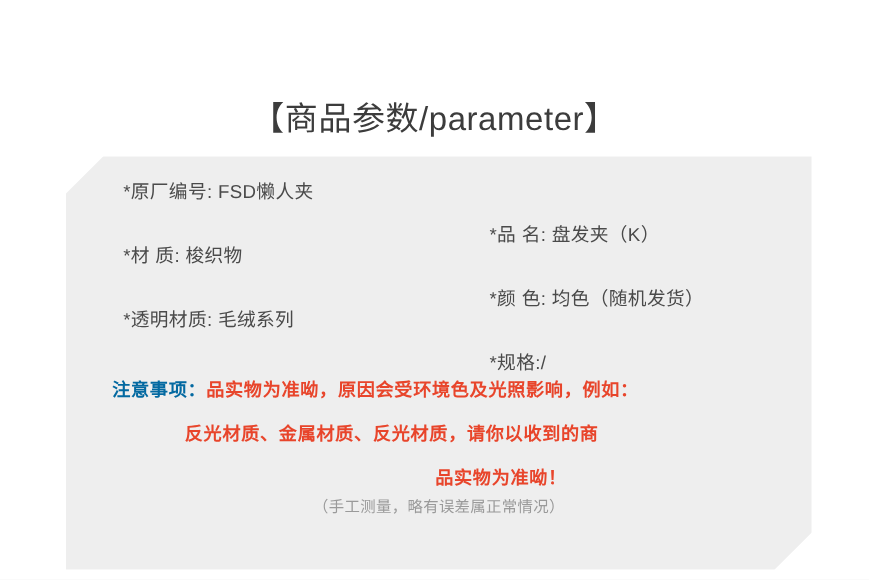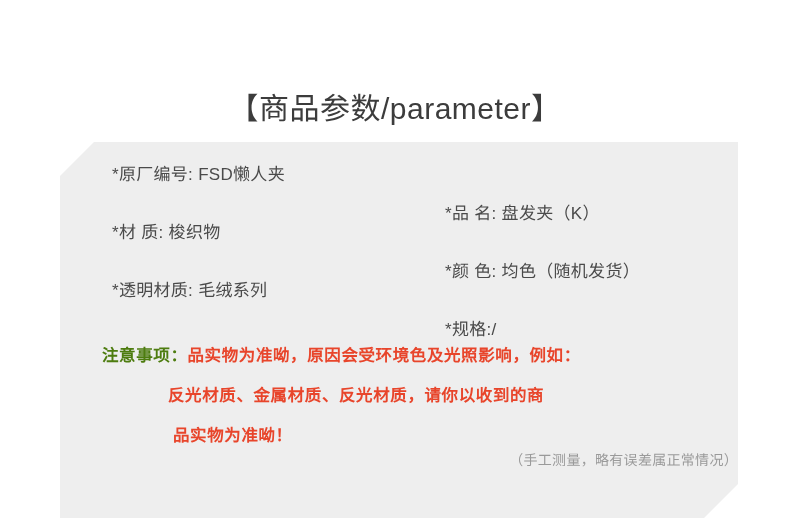--- a/index.html
+++ b/index.html
@@ -105,34 +105,34 @@
   }
   .notice-line-1 {
     text-align: left;
     padding-left: 42px;
   }
   .notice-line-2 {
     text-align: left;
     padding-left: 108px;
   }
   .notice-line-3 {
-    text-align: left;
+    text-align: center;
     padding-left: 113px;
   }
   .notice-label {
-    color: #4d7c0f;
+    color: #0369a1;
     font-weight: bold;
   }
 
   .footnote {
     position: absolute;
     left: 0;
     top: 308px;
     width: 678px;
-    text-align: right;
+    text-align: center;
     font-size: 14px;
     line-height: 20px;
     color: #9a9a9a;
     letter-spacing: 0.3px;
     white-space: nowrap;
   }
 </style>
 </head>
 <body>
 

